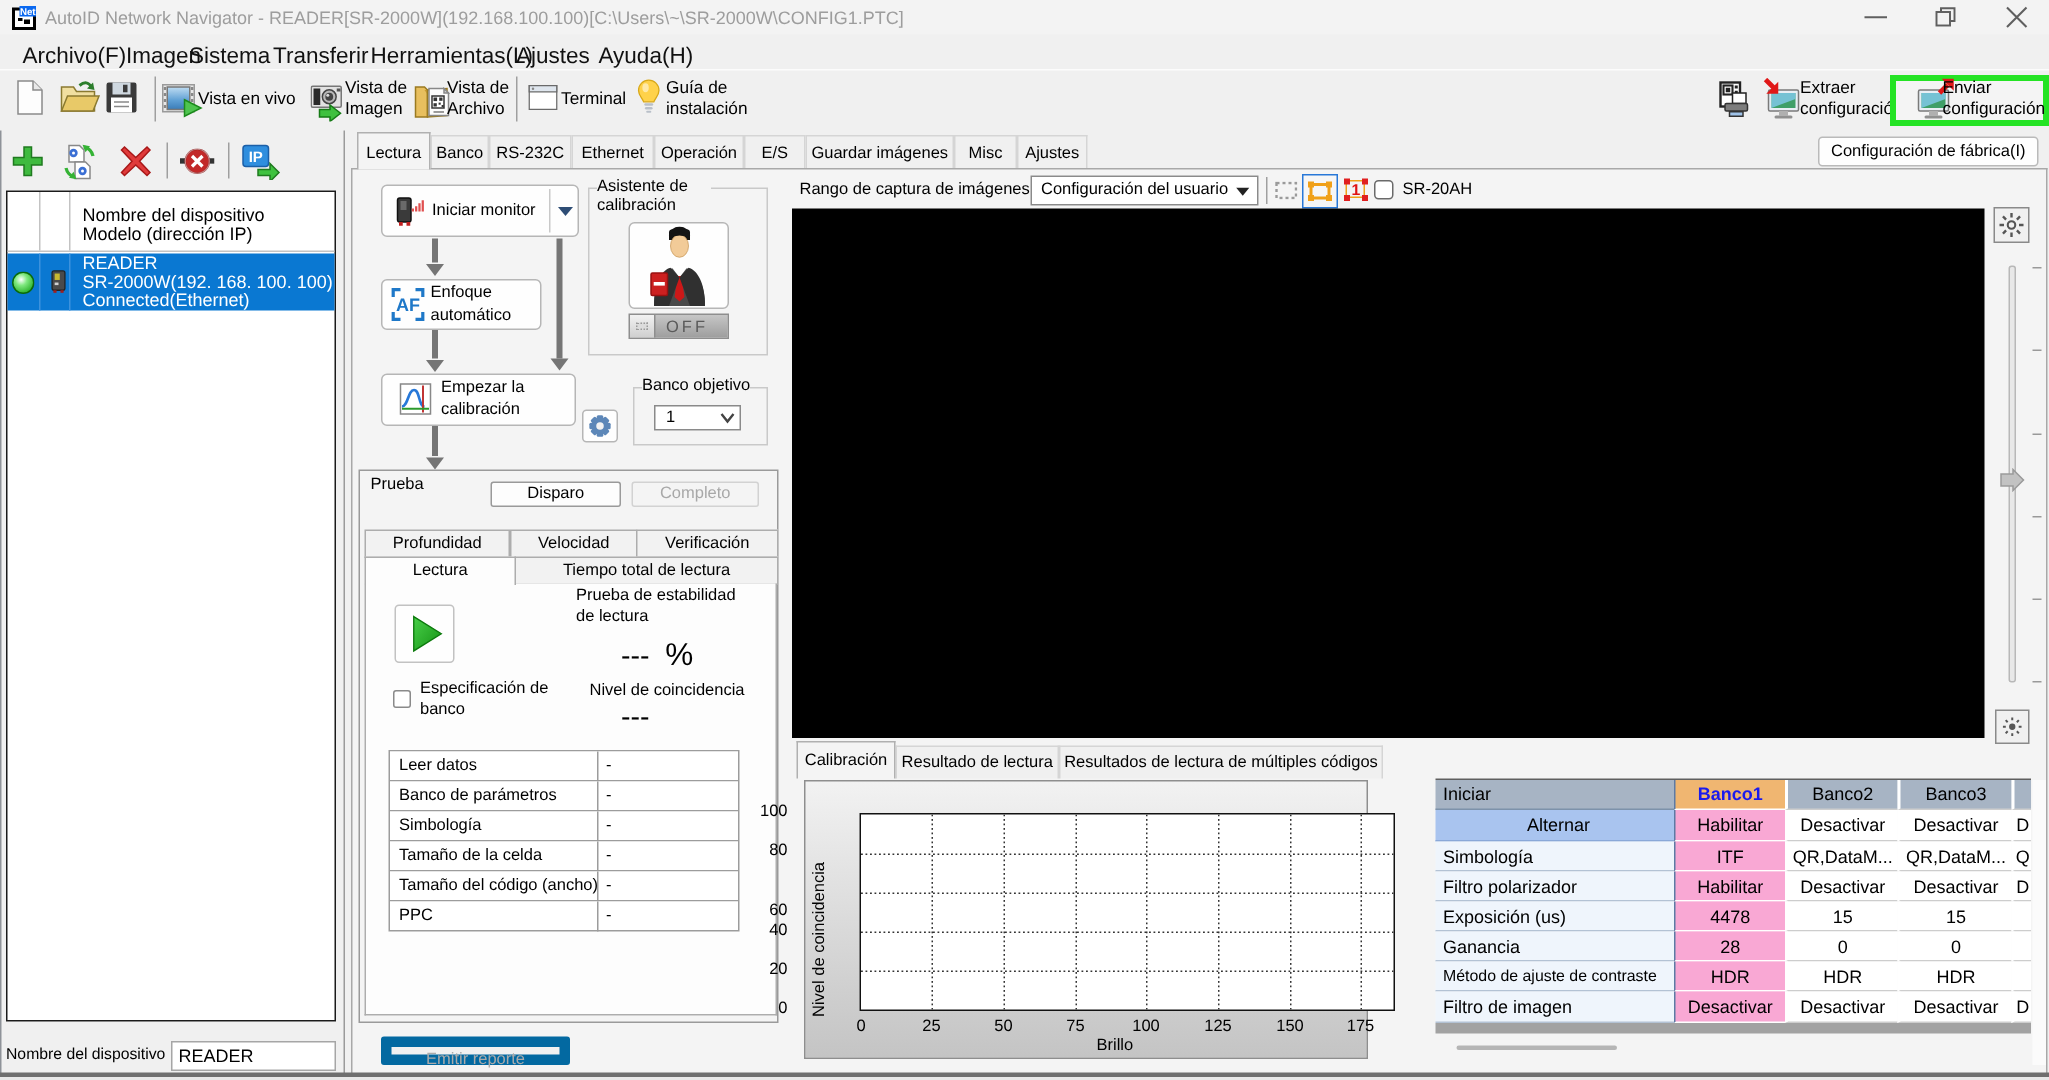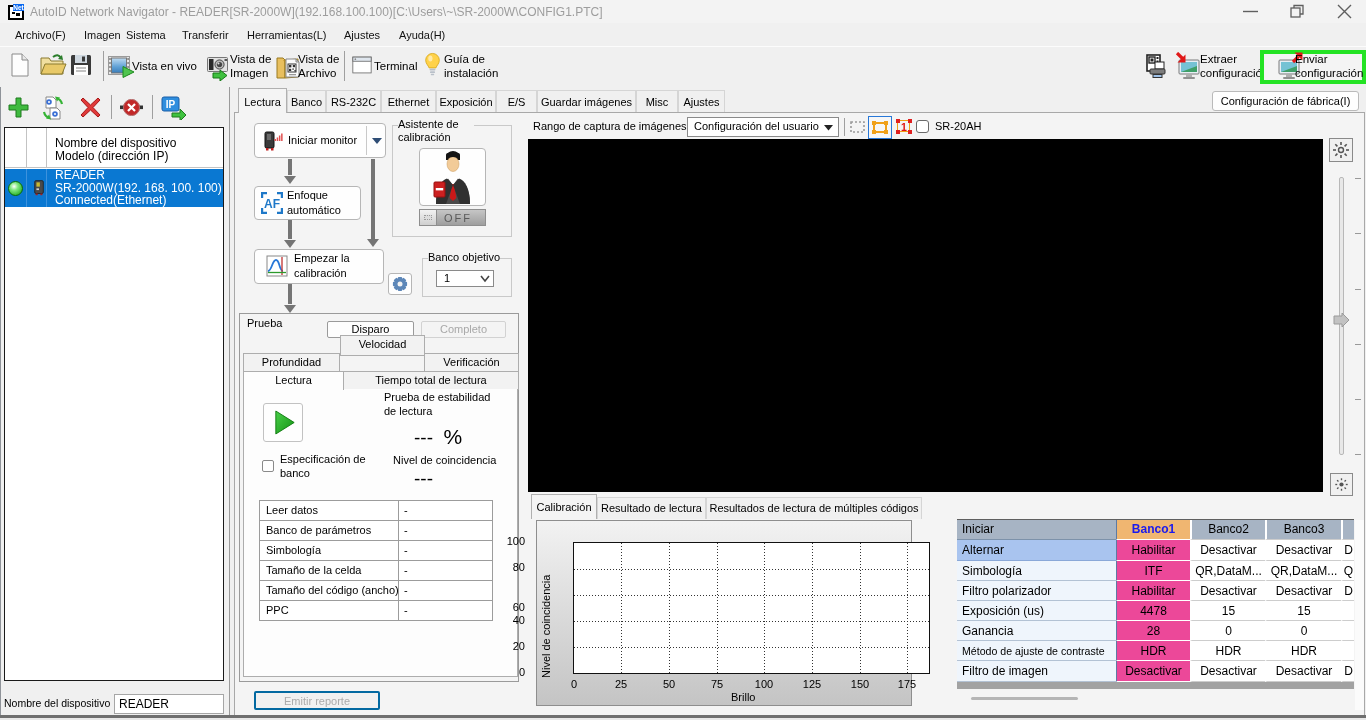--- a/index.html
+++ b/index.html
@@ -8,21 +8,21 @@
 .abs { position:absolute; }
 svg { display:block; }
 
 
 #titlebar { left:0; top:0; width:1366px; height:23px; background:#f3f3f3; }
 #apptitle { left:30px; top:5px; color:#9d9d9d; font-size:12px; white-space:nowrap; }
 .winglyph { top:0; height:23px; color:#5f5f5f; }
 
 
 #menubar { left:0; top:23px; width:1366px; height:23px; background:#f0f0f0; }
-#menubar span { position:absolute; top:6px; color:#111; font-size:11px; }
+#menubar span { position:absolute; top:6px; color:#111; font-size:15px; }
 
 
 #toolbar { left:0; top:46px; width:1366px; height:41px; background:#f0f0f0; border-top:1px solid #fcfcfc; }
 .tsep { position:absolute; width:1px; height:30px; background:#9f9f9f; top:51px; }
 .tl { position:absolute; font-size:11.5px; line-height:13.5px; color:#000; }
 
 
 #greenbox { left:1260px; top:50px; width:106px; height:34px; border:4px solid #24e324; z-index:2; background:#f4f4f4; }
 
 
@@ -64,21 +64,21 @@
 .gridv { position:absolute; top:0; width:1px; height:100%; background-image:linear-gradient(#333 1px, transparent 1px); background-size:1px 3px; }
 .gridh { position:absolute; left:0; height:1px; width:100%; background-image:linear-gradient(90deg,#333 1px, transparent 1px); background-size:3px 1px; }
 .ylab { position:absolute; right:386px; width:30px; text-align:right; font-size:11px; }
 .xlab { position:absolute; top:157px; width:40px; text-align:center; font-size:11px; }
 
 
 #btable { left:957px; top:520px; width:397px; height:162px; font-size:12px; }
 .brow { position:absolute; left:0; width:397px; height:20px; }
 .bcell { position:absolute; top:0; height:100%; text-align:center; padding-top:3px; overflow:hidden; white-space:nowrap; }
 .c0 { left:0; width:159px; text-align:left; padding-left:5px; background:#eff5fc; border-bottom:1px solid #b3c2d4; }
-.c1 { left:159px; width:74px; background:#ec4899; border-left:1px solid #5d7aa4; border-bottom:1px solid #fff; }
+.c1 { left:159px; width:74px; background:#f9a8d4; border-left:1px solid #5d7aa4; border-bottom:1px solid #fff; }
 .c2 { left:233px; width:75px; background:#fff; border-left:2px solid #fff; border-bottom:1px solid #cdcdcd; }
 .c3 { left:308px; width:76px; background:#fff; border-left:2px solid #fff; border-bottom:1px solid #cdcdcd; }
 .c4 { left:384px; width:13px; background:#fff; border-left:2px solid #fff; border-bottom:1px solid #cdcdcd; }
 </style>
 </head>
 <body>
 
 <div id="titlebar" class="abs"></div>
 <div class="abs" style="left:8px; top:3px; width:17px; height:17px;">
   <svg width="17" height="17" viewBox="0 0 17 17">
@@ -338,21 +338,21 @@
     <div style="position:absolute;left:50px;top:0px;line-height:12.7px;">READER<br>SR-2000W(192. 168. 100. 100)<br>Connected(Ethernet)</div>
   </div>
 </div>
 <div class="abs" style="left:4px; top:697px; font-size:10.5px;">Nombre del dispositivo</div>
 <input class="abs" style="left: 114px; top: 694px; width: 110px; height: 20px; background: rgb(255, 255, 255); border: 1px solid rgb(166, 166, 166); padding: 2px 4px; font-size: 12px; font-family: &quot;Liberation Sans&quot;, sans-serif;" value="READER">
 
 <div class="tab active" style="left:238px; width:49px;">Lectura</div>
 <div class="tab" style="left:287px; width:39px;">Banco</div>
 <div class="tab" style="left:326px; width:55px;">RS-232C</div>
 <div class="tab" style="left:381px; width:55px;">Ethernet</div>
-<div class="tab" style="left:436px; width:60px;">Exposición</div>
+<div class="tab" style="left:436px; width:60px;">Operación</div>
 <div class="tab" style="left:496px; width:41px;">E/S</div>
 <div class="tab" style="left:537px; width:99px;">Guardar imágenes</div>
 <div class="tab" style="left:636px; width:42px;">Misc</div>
 <div class="tab" style="left:678px; width:47px;">Ajustes</div>
 <div id="factorybtn" class="abs">Configuración de fábrica(I)</div>
 <div id="mainpanel" class="abs"></div>
 
 <div class="wbtn" style="left:254px; top:123px; width:132px; height:35px;"></div>
 <div class="abs" style="left:263px; top:130px;">
     <svg width="20" height="21" viewBox="0 0 20 21">
@@ -450,21 +450,21 @@
       <path d="M1 1 L5 6 L9 1" fill="none" stroke="#444" stroke-width="1.6"></path>
     </svg>
 </div>
 
 <div class="gbox" style="left:239px; top:313px; width:280px; height:369px; border-color:#9a9a9a;"></div>
 <div class="glabel" style="left:247px; top:317px; background:#f4f4f4;">Prueba</div>
 <div class="abs" style="left:327px; top:321px; width:87px; height:17px; background:#fdfdfd; border:1px solid #9a9a9a; border-radius:2px; text-align:center; padding-top:1px;">Disparo</div>
 <div class="abs" style="left:421px; top:321px; width:85px; height:17px; background:#f4f4f4; border:1px solid #d2d2d2; border-radius:2px; text-align:center; padding-top:1px; color:#a8a8a8;">Completo</div>
 
 <div class="ptab" style="left:243px; top:353px; width:97px; height:19px; padding-top:2px;">Profundidad</div>
-<div class="ptab" style="left:340px; top:335px; width:85px; height:21px; padding-top:2px;">Velocidad</div>
+<div class="ptab" style="left:340px; top:353px; width:85px; height:31px; padding-top:2px;">Velocidad</div>
 <div class="ptab" style="left:424px; top:353px; width:95px; height:19px; padding-top:2px;">Verificación</div>
 <div class="ptab active" style="left:243px; top:371px; width:101px; height:19px; padding-top:2px;">Lectura</div>
 <div class="ptab" style="left:343px; top:371px; width:176px; height:19px; padding-top:2px;">Tiempo total de lectura</div>
 <div class="abs" style="left:243px; top:389px; width:275px; height:288px; background:#fdfdfd; border:1px solid #adadad; border-top:none;"></div>
 <div class="abs" style="left:243px; top:389px; width:101px; height:1px; background:#fdfdfd;"></div>
 
 <div class="wbtn" style="left:263px; top:403px; width:40px; height:39px; border-radius:3px; border-color:#c2c2c2;"></div>
 <div class="abs" style="left:274px; top:410px;">
     <svg width="22" height="25" viewBox="0 0 24 27">
   <defs>
@@ -509,21 +509,21 @@
       <span class="rl">Tamaño del código (ancho)</span>
       <span class="rv">-</span>
     </div>
   <div class="r" style="top:100px; border-bottom:none; height:19px;">
       <div class="cdiv"></div>
       <span class="rl">PPC</span>
       <span class="rv">-</span>
     </div>
 </div>
 
-<div class="abs" style="left:254px; top:691px; width:126px; height:19px; background:#f1f1f1; border:2px solid #0369a1; border-radius:2px; text-align:center; padding-top:2px; color:#ababab;">Emitir reporte</div>
+<div class="abs" style="left:254px; top:691px; width:126px; height:19px; background:#f1f1f1; border:7px solid #0369a1; border-radius:2px; text-align:center; padding-top:2px; color:#ababab;">Emitir reporte</div>
 
 <div class="abs" style="left:533px; top:120px;">Rango de captura de imágenes</div>
 <div class="abs" style="left:687px; top:117px; width:152px; height:20px; background:#fff; border:1px solid #8a8a8a;">
   <div style="position:absolute;left:6px;top:2px;">Configuración del usuario</div>
   <svg style="position:absolute;right:5px;top:7px;" width="9" height="6">
       <path d="M0 0 L4.5 5.5 L9 0 Z" fill="#222"></path>
     </svg>
 </div>
 <div class="abs" style="left:844px; top:118px; width:1px; height:18px; background:#9f9f9f;"></div>
 <div class="abs" style="left:850px; top:121px;">
@@ -633,21 +633,21 @@
 <div class="abs" style="left:957px; top:519px; width:397px; height:1px; background:#5f5f5f;"></div>
 <div id="btable" class="abs">
   <div class="brow" style="top:0; height:20px;">
     <div class="bcell c0" style="background:#a7b4c4; border-bottom:1px solid #7d92aa; padding-top:2px;">Iniciar</div>
     <div class="bcell c1" style="background:#f0b671; padding-top:2px;"><b style="color:#1a1aee;">Banco1</b></div>
     <div class="bcell c2" style="background:#a7b4c4; padding-top:2px;">Banco2</div>
     <div class="bcell c3" style="background:#a7b4c4; padding-top:2px;">Banco3</div>
     <div class="bcell c4" style="background:#a7b4c4;"></div>
   </div>
   <div class="brow" style="top:20px; height:21px;">
-    <div class="bcell c0" style="background:#a9c4ef; border-bottom:1px solid #8aa8d8;">Alternar</div>
+    <div class="bcell c0" style="background:#a9c4ef; border-bottom:1px solid #8aa8d8;text-align:center;">Alternar</div>
     <div class="bcell c1">Habilitar</div>
     <div class="bcell c2">Desactivar</div>
     <div class="bcell c3">Desactivar</div>
     <div class="bcell c4">D</div>
   </div>
   <div class="brow" style="top:41px; height:20px;">
     <div class="bcell c0">Simbología</div>
     <div class="bcell c1">ITF</div>
     <div class="bcell c2">QR,DataM...</div>
     <div class="bcell c3">QR,DataM...</div>

